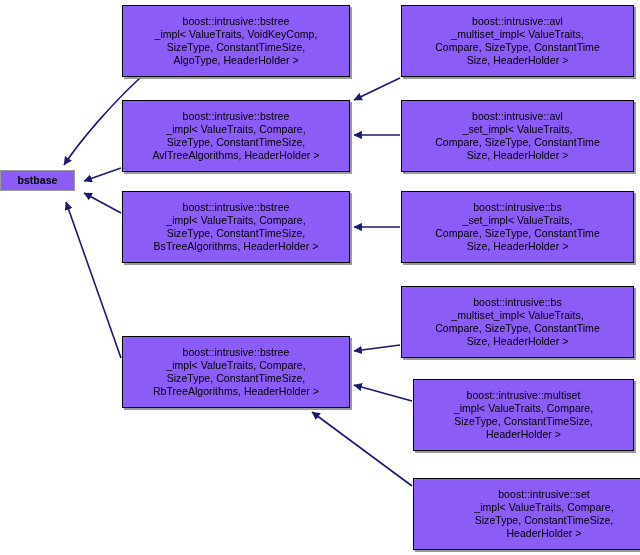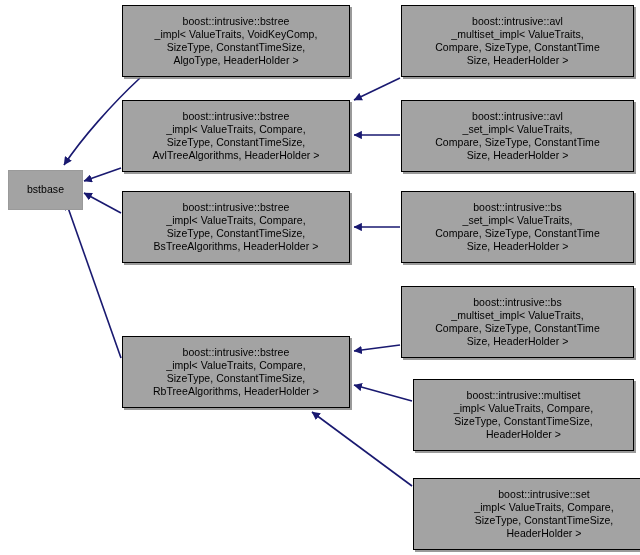--- a/index.html
+++ b/index.html
@@ -19,21 +19,21 @@
     position: absolute;
     left: 0;
     top: 0;
     width: 640px;
     height: 555px;
     pointer-events: none;
   }
   .node {
     position: absolute;
     box-sizing: border-box;
-    background: #a3a3a3;
+    background: #8b5cf6;
     border: 1px solid #000000;
     box-shadow: 2px 2px 0 rgba(120,120,120,0.75);
     display: flex;
     align-items: center;
     justify-content: center;
     text-align: center;
     color: #000000;
     font-size: 10.5px;
     line-height: 13.2px;
     letter-spacing: 0.05px;
@@ -77,21 +77,21 @@
 
     <path d="M 400 227 L 354 227" fill="none" stroke="#191970" stroke-width="1.6" marker-end="url(#arrowhead)"></path>
 
     <path d="M 400 345 L 354 351" fill="none" stroke="#191970" stroke-width="1.6" marker-end="url(#arrowhead)"></path>
 
     <path d="M 412 401 L 354 385" fill="none" stroke="#191970" stroke-width="1.6" marker-end="url(#arrowhead)"></path>
 
     <path d="M 412 486 L 312 412" fill="none" stroke="#191970" stroke-width="1.6" marker-end="url(#arrowhead)"></path>
   </svg>
 
-  <div class="node root" style="left:8px; top:170px; width:75px; height:40px;">
+  <div class="node root" style="left:0; top:170px; width:75px; height:21px;font-weight:bold;">
     <span class="label">bstbase</span>
   </div>
 
   <div class="node" style="left:122px; top:5px; width:228px; height:72px;">
     <span class="label">boost::intrusive::bstree
 _impl&lt; ValueTraits, VoidKeyComp,
 SizeType, ConstantTimeSize,
 AlgoType, HeaderHolder &gt;</span>
   </div>
 

